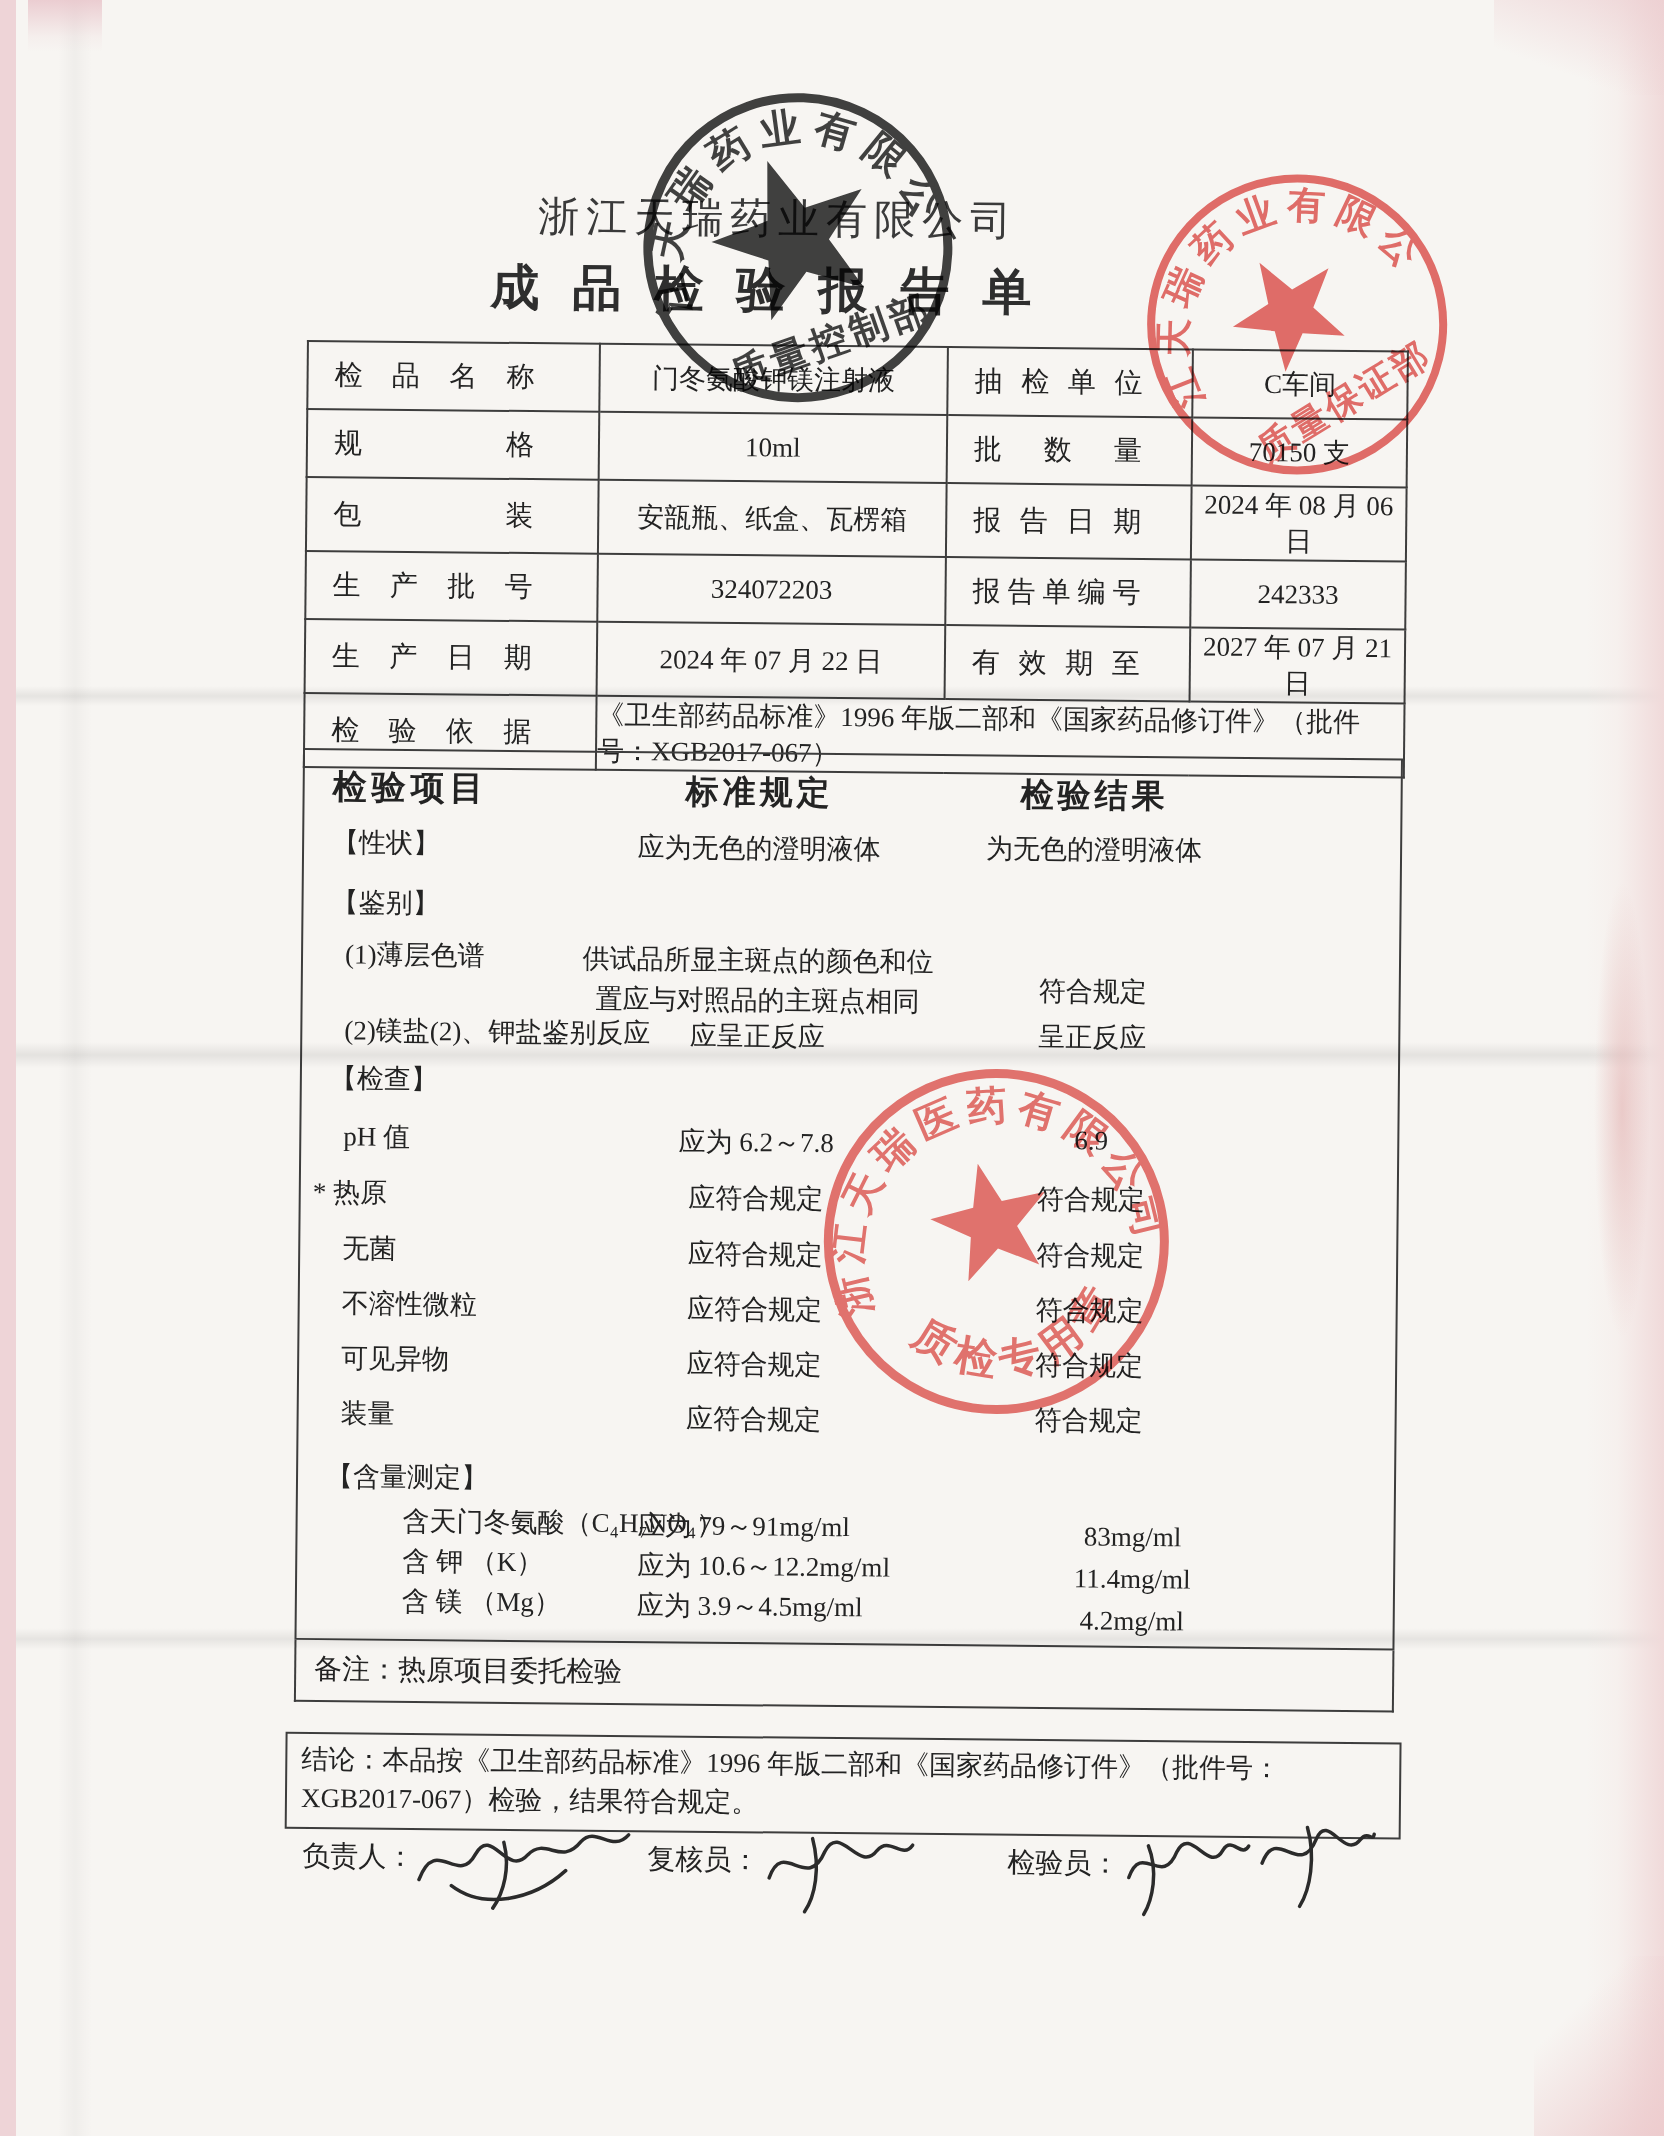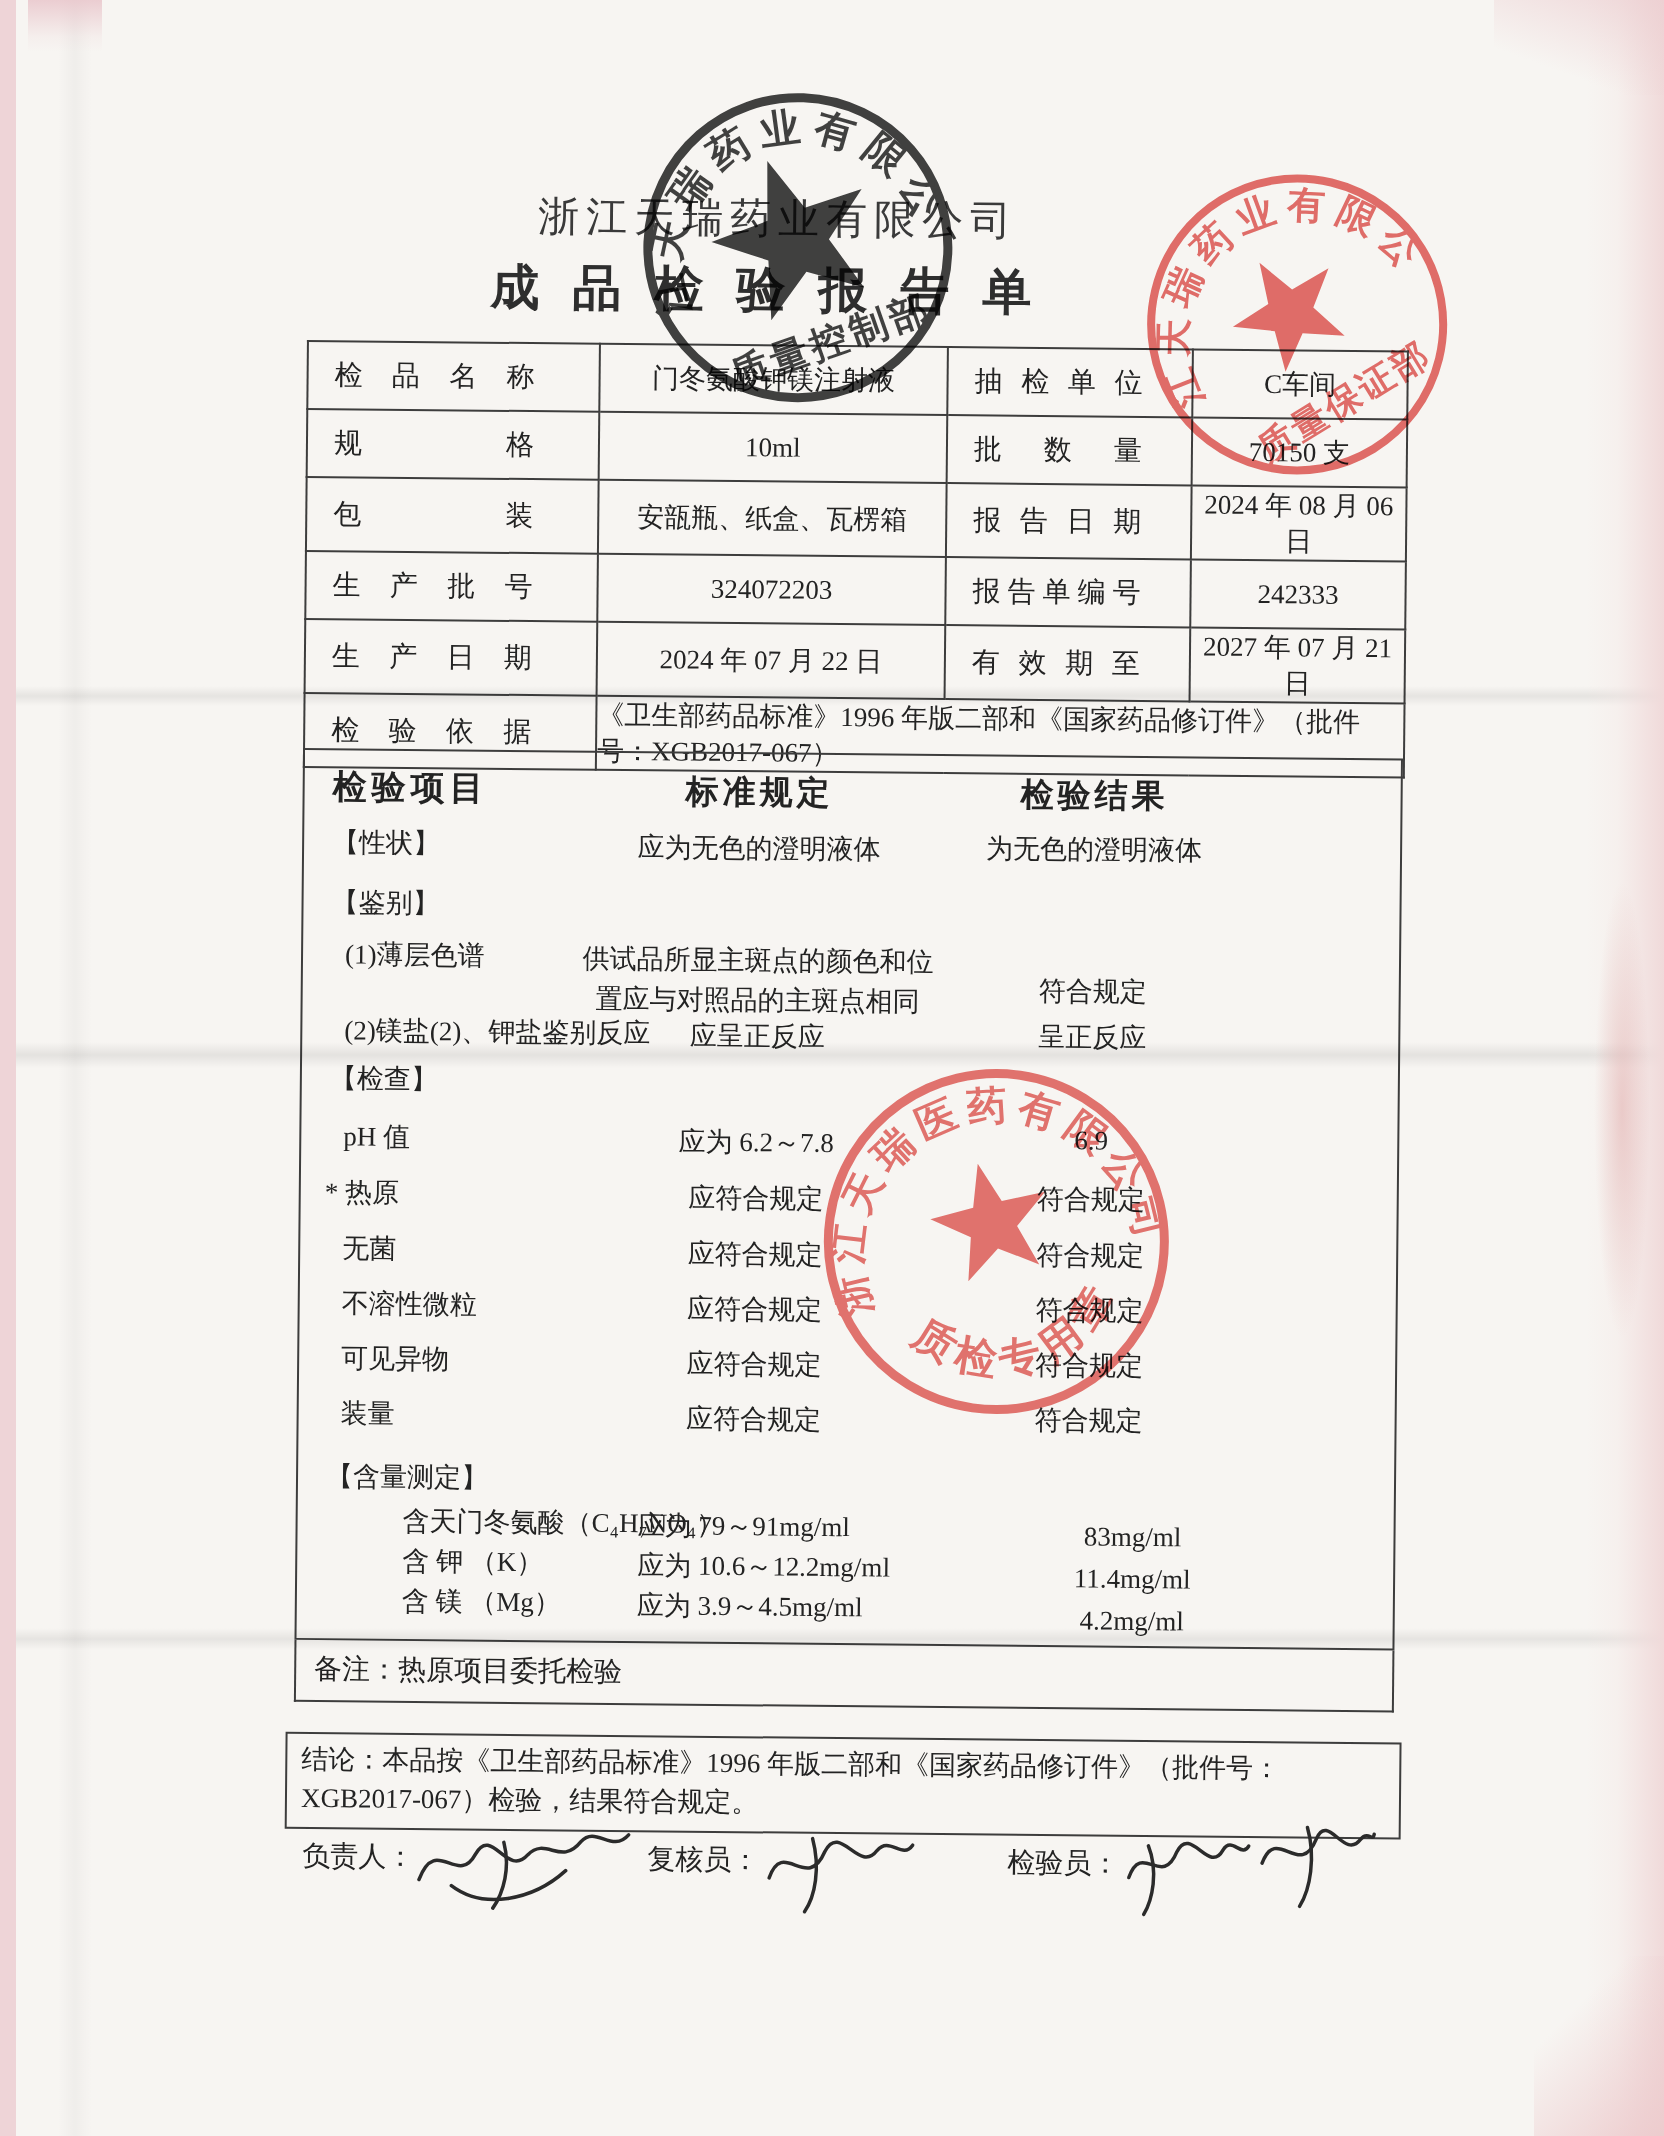--- a/index.html
+++ b/index.html
@@ -168,21 +168,21 @@
         <span class="itm">【检查】</span>
         <span class="std"></span>
         <span class="res"></span>
       </div>
       <div class="rrow" style="top:368px">
         <span class="itm">pH 值</span>
         <span class="std">应为 6.2～7.8</span>
         <span class="res">6.9</span>
       </div>
       <div class="rrow" style="top:424px">
-        <span class="itm" style="left:24px">* 热原</span>
+        <span class="itm" style="left:12px">* 热原</span>
         <span class="std">应符合规定</span>
         <span class="res">符合规定</span>
       </div>
       <div class="rrow" style="top:480px">
         <span class="itm">无菌</span>
         <span class="std">应符合规定</span>
         <span class="res">符合规定</span>
       </div>
       <div class="rrow" style="top:535px">
         <span class="itm">不溶性微粒</span>

